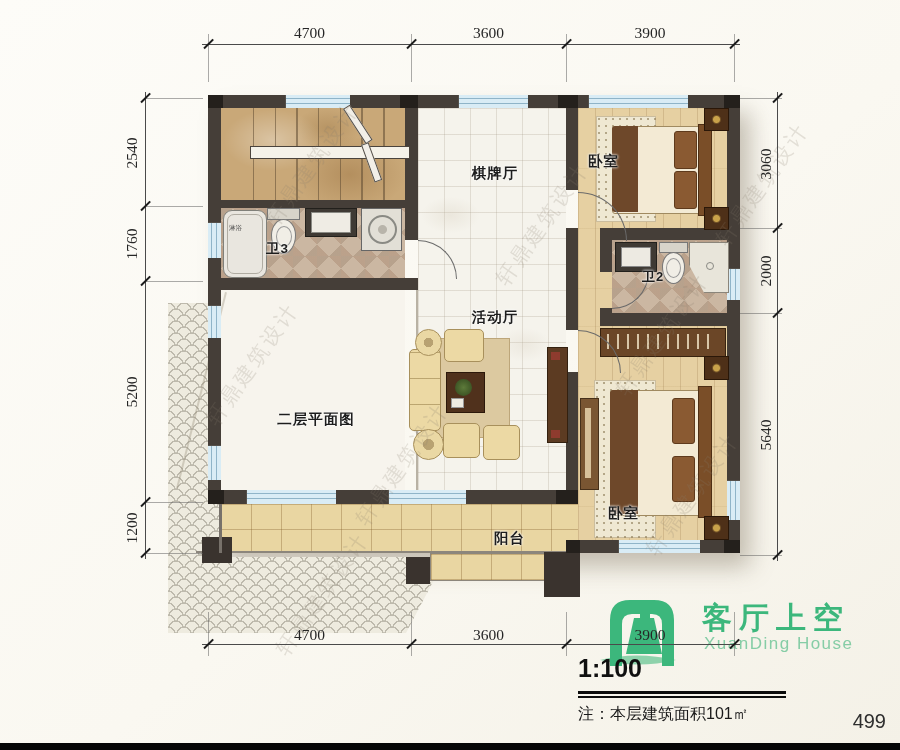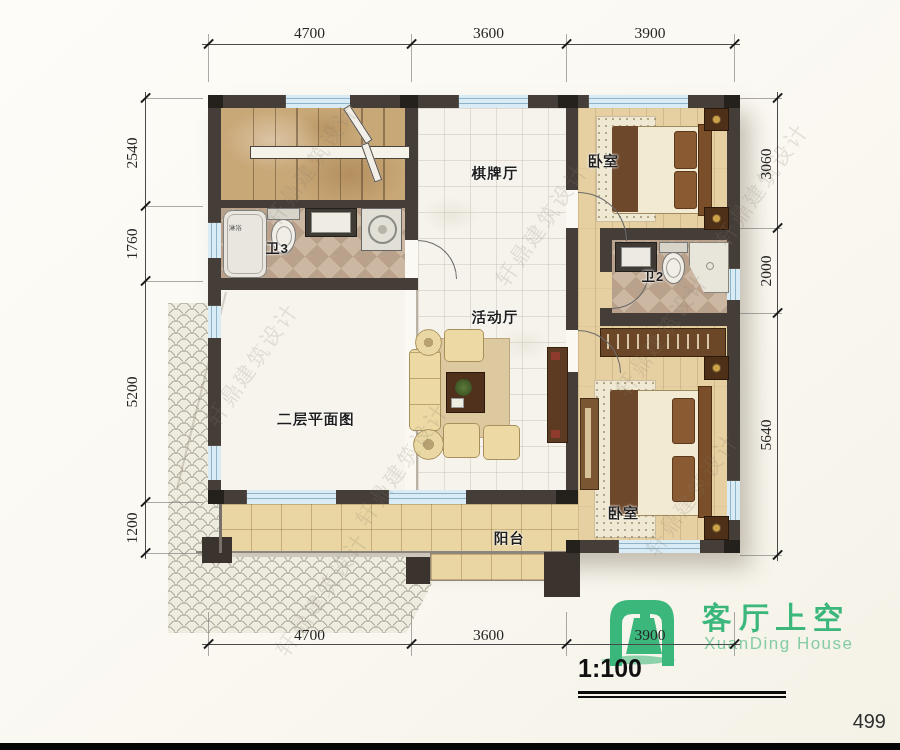--- a/index.html
+++ b/index.html
@@ -229,20 +229,21 @@
       <path d="M44,20 L54,20 L54,28 L58,28 L66,64 L30,64 L38,28 L44,28 Z" fill="#3cb77c"></path>
     </svg>
   </div>
   <div class="abs" style="left:702px;top:598px;font-size:30px;font-weight:600;color:#3cb77c;letter-spacing:7px;">客厅上空</div>
   <div class="abs" style="left:704px;top:634px;font-size:17px;color:#86cda6;letter-spacing:1.5px;">XuanDing House</div>
   <div class="abs" style="left:578px;top:654px;display:flex;align-items:baseline;gap:14px;">
     <span style="font-size:25px;font-weight:600;color:#101010;">1:100</span>
   </div>
   <div class="abs" style="left:578px;top:691px;width:208px;height:3px;background:#0c0c0c;"></div>
   <div class="abs" style="left:578px;top:696px;width:208px;height:1.5px;background:#0c0c0c;"></div>
+  <div class="abs" style="left:578px;top:704px;font-size:16px;color:#1a1a1a;">注：本层建筑面积101㎡</div>
   <div class="abs" style="left:826px;top:710px;width:60px;text-align:right;font-size:20px;color:#2e2e2e;">499</div>
 
   <div class="abs dline" style="left:202px;top:44px;width:538px;height:1.4px;"></div>
   <div class="abs ext" style="left:207.5px;top:34px;width:1px;height:48px;"></div>
   <div class="abs ext" style="left:410.5px;top:34px;width:1px;height:48px;"></div>
   <div class="abs ext" style="left:565.5px;top:34px;width:1px;height:48px;"></div>
   <div class="abs ext" style="left:733.5px;top:34px;width:1px;height:48px;"></div>
   <div class="abs tick" style="left:202px;top:43px;"></div>
   <div class="abs tick" style="left:405px;top:43px;"></div>
   <div class="abs tick" style="left:560px;top:43px;"></div>

